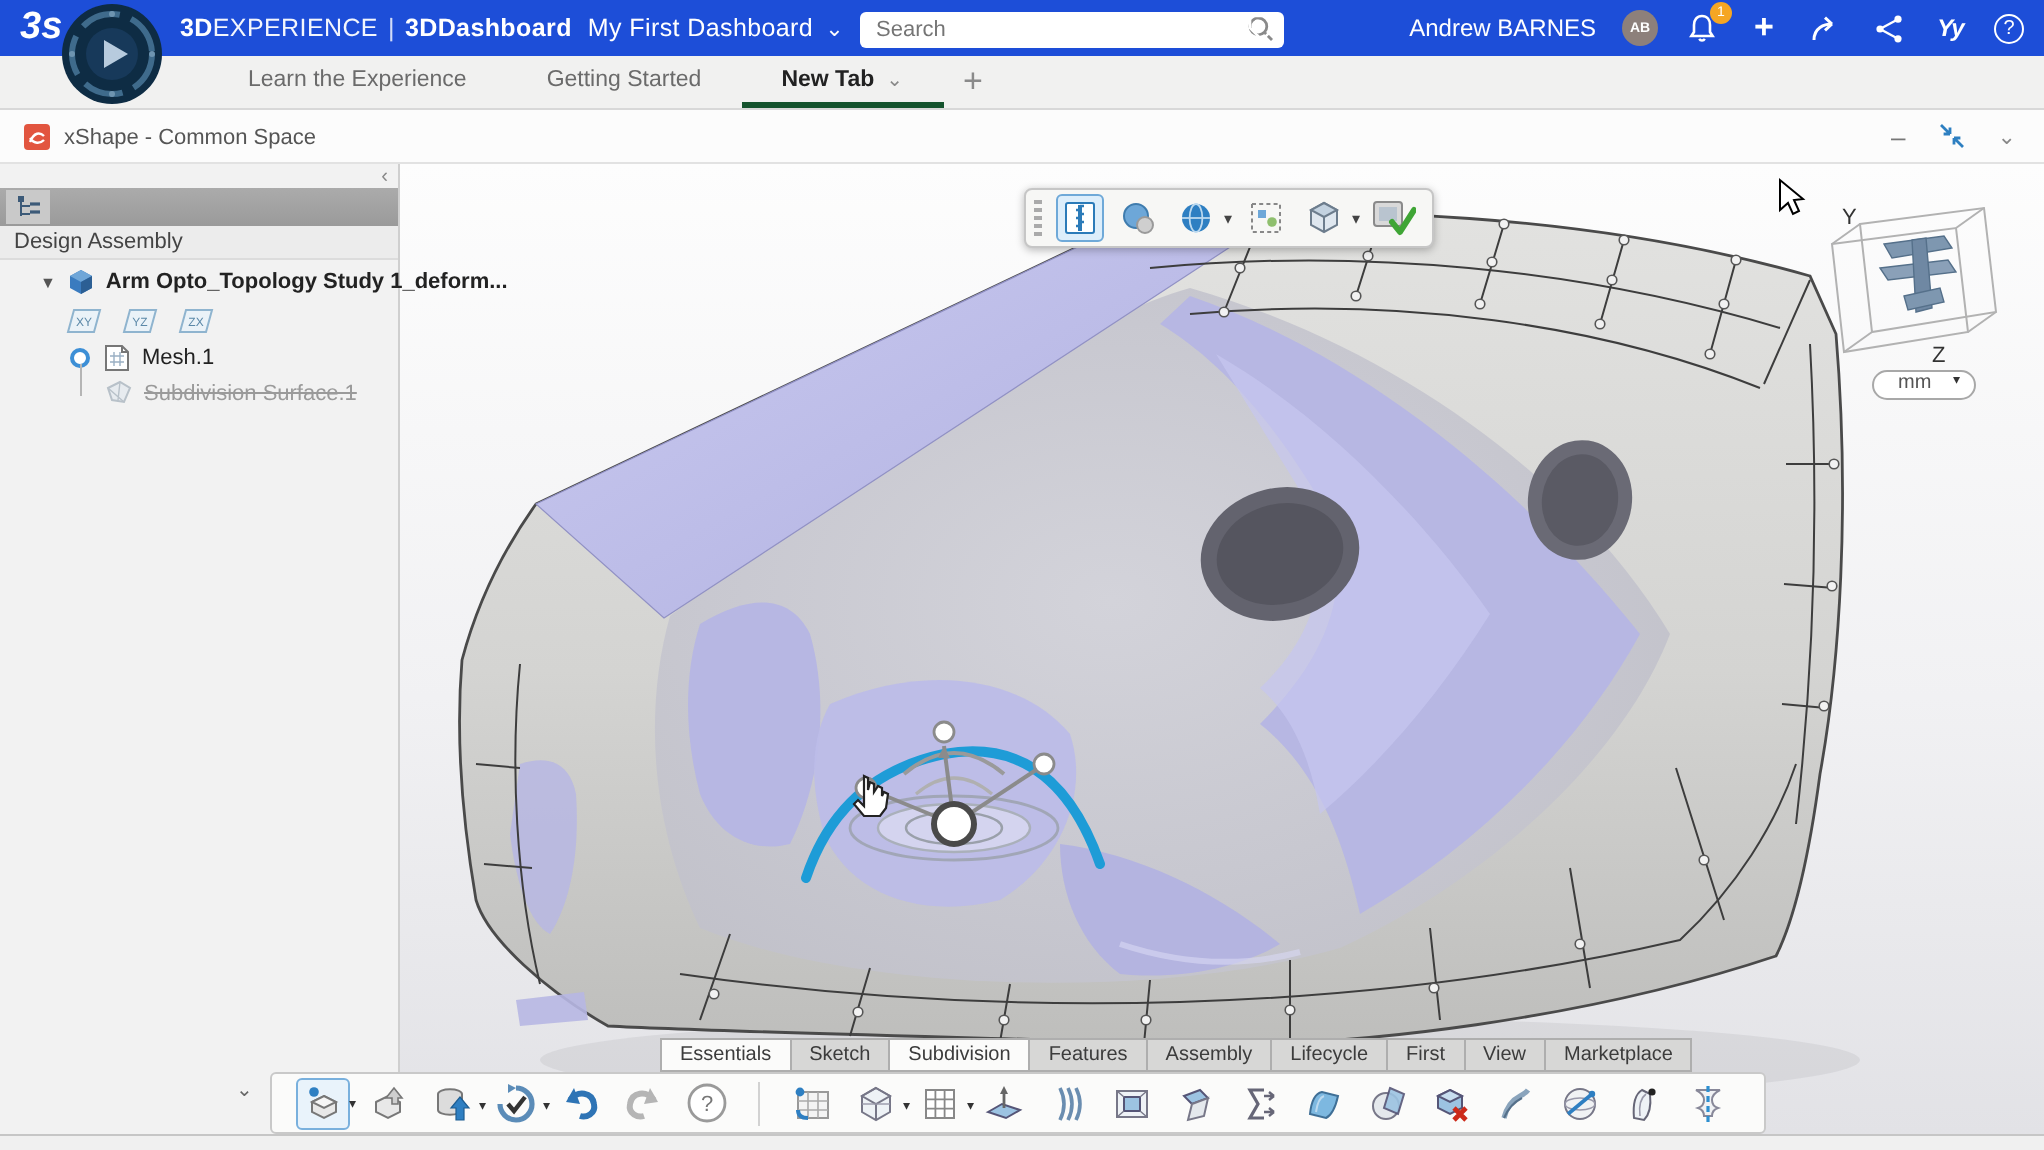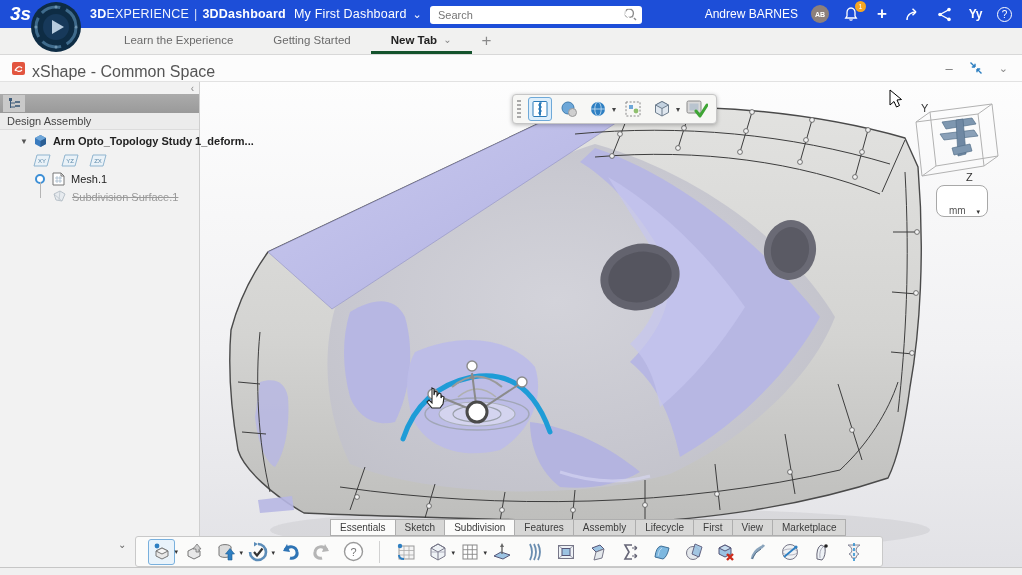--- a/index.html
+++ b/index.html
@@ -19,35 +19,35 @@
   .searchbox { position:absolute; left:430px; top:5px; width:212px; height:18px; }
   .searchbox input { width:100%; height:100%; border:none; border-radius:3px; padding:0 22px 0 8px; font-size:11px; color:#444; outline:none; background:#fff; }
   .searchbox svg { position:absolute; right:4px; top:2px; }
   .tagicon { position:absolute; left:622px; top:5px; }
   .tb-right { position:absolute; right:10px; top:0; height:28px; display:flex; align-items:center; gap:13px; }
   .uname { font-size:12px; }
   .avatar { width:18px; height:18px; border-radius:50%; background:#8d807b; color:#fff; font-size:7px; font-weight:bold; display:flex; align-items:center; justify-content:center; }
   .tbicon { position:relative; width:18px; height:18px; display:flex; align-items:center; justify-content:center; }
   .badge { position:absolute; top:-4px; right:-6px; min-width:11px; height:11px; border-radius:6px; background:#f5a623; color:#fff; font-size:7px; display:flex; align-items:center; justify-content:center; padding:0 2px; }
   .plus { font-size:17px; font-weight:bold; line-height:16px; }
-  .swym { font-size:12px; font-weight:bold; letter-spacing:-1px; }
+  .swym { font-size:12px; font-weight:bold; font-style:italic; letter-spacing:-1px; }
   .helpc { width:15px; height:15px; border:1.4px solid #fff; border-radius:50%; font-size:10px; display:flex; align-items:center; justify-content:center; }
 
   
   .dashtabs { position:absolute; top:28px; left:0; right:0; height:27px; background:#f1f1f0; border-bottom:1px solid #d8d8d8; display:flex; align-items:stretch; padding-left:104px; z-index:30; }
   .dtab { padding:0 20px; font-size:11.5px; color:#6b6b6b; display:flex; align-items:center; gap:6px; border-bottom:3px solid transparent; }
   .dtab.active { color:#222; font-weight:bold; border-bottom:3px solid #14532d; }
   .dtab .tchev { font-size:10px; color:#888; font-weight:normal; }
   .addtab { font-size:17px; color:#8a8a8a; display:flex; align-items:center; padding:0 10px; }
 
   
   .apphdr { position:absolute; top:55px; left:0; right:0; height:27px; background:#fcfcfc; border-bottom:1px solid #e2e2e2; z-index:20; }
   .xsicon { position:absolute; left:12px; top:7px; width:13px; height:13px; background:#e2553f; border-radius:2px; }
   .xsicon svg { position:absolute; left:1px; top:1px; }
-  .apptitle { position:absolute; left:32px; top:8px; font-size:16px; color:#555; }
+  .apptitle { position:absolute; left:32px; top:8px; font-size:11px; color:#555; }
   .hdrctrls { position:absolute; right:14px; top:4px; display:flex; gap:16px; align-items:center; height:18px; }
   .hmin { color:#777; font-size:13px; }
   .hchev { color:#888; font-size:11px; }
 
   
   .lpanel { position:absolute; top:82px; left:0; width:200px; height:485px; background:#f2f2f2; border-right:1px solid #cfcfcf; z-index:10; }
   .pcollapse { position:absolute; right:5px; top:1px; font-size:10px; color:#888; }
   .iconstrip { position:absolute; top:12px; left:0; right:0; height:19px; background:linear-gradient(#ababab,#9a9a9a); }
   .stripbtn { position:absolute; left:3px; top:1px; width:22px; height:17px; background:#c9c9c9; display:flex; align-items:center; justify-content:center; }
   .ptitle { position:absolute; top:31px; left:0; right:0; height:17px; line-height:17px; padding-left:7px; font-size:11px; color:#444; background:#ececec; border-bottom:1px solid #dcdcdc; }
@@ -61,21 +61,21 @@
   
   .vp { position:absolute; top:82px; left:200px; width:822px; height:485px; background:linear-gradient(180deg,#fdfdfd 0%,#f1f1f3 55%,#e2e2e6 100%); overflow:hidden; }
   .vp svg.model { position:absolute; left:0; top:0; }
 
   .vtoolbar { position:absolute; left:312px; top:12px; height:30px; background:#f7f7f5; border:1px solid #c6c6c6; border-radius:4px; box-shadow:0 1px 4px rgba(0,0,0,.28); display:flex; align-items:center; gap:5px; padding:0 7px 0 4px; z-index:15; }
   .grip { width:4px; height:18px; border-left:2px dotted #aaa; border-right:2px dotted #aaa; margin-right:2px; }
   .vbtn { width:24px; height:24px; display:flex; align-items:center; justify-content:center; border-radius:3px; }
   .vbtn.active { border:1px solid #6fa9d8; background:#ddeefb; }
   .vcaret { font-size:8px; color:#444; margin-left:-3px; }
 
-  .unitsdd { position:absolute; left:736px; top:103px; width:52px; height:32px; background:#fff; border:1px solid #a8a8a8; border-radius:8px; display:flex; align-items:flex-end; font-size:10px; color:#555; z-index:14; }
+  .unitsdd { position:absolute; left:736px; top:103px; width:52px; height:15px; background:#fff; border:1px solid #a8a8a8; border-radius:8px; display:flex; align-items:flex-start; font-size:10px; color:#555; z-index:14; }
   .unitsdd .uval { padding-left:12px; flex:1; }
   .unitsdd .ucar { font-size:7px; color:#333; padding-right:7px; }
 
   
   .ribbon { position:absolute; left:330px; top:519px; height:17px; display:flex; z-index:22; }
   .rtab { padding:0 9px; font-size:10px; line-height:16px; color:#3c3c3c; background:#d7d7d6; border:1px solid #aeaeae; border-right:none; }
   .rtab:last-child { border-right:1px solid #aeaeae; }
   .rtab.light, .rtab.active { background:#fbfbfa; }
 
   

